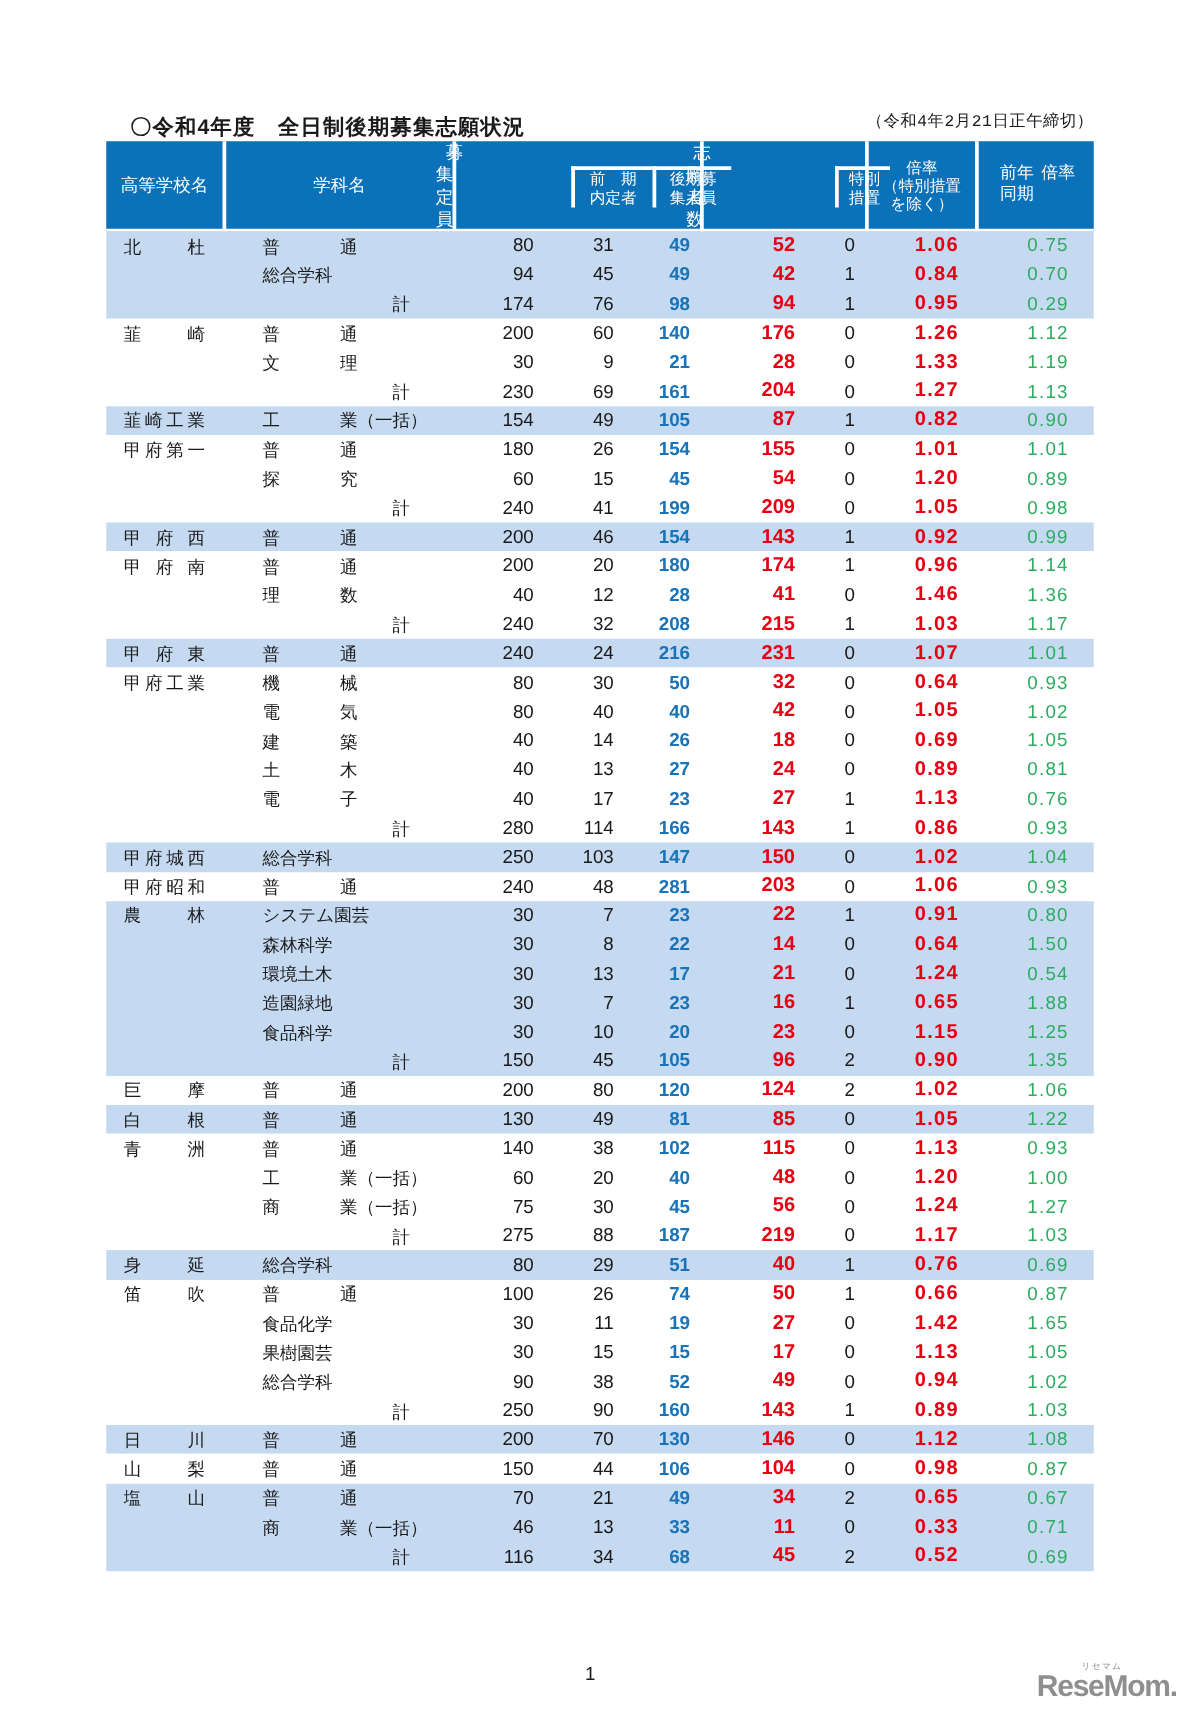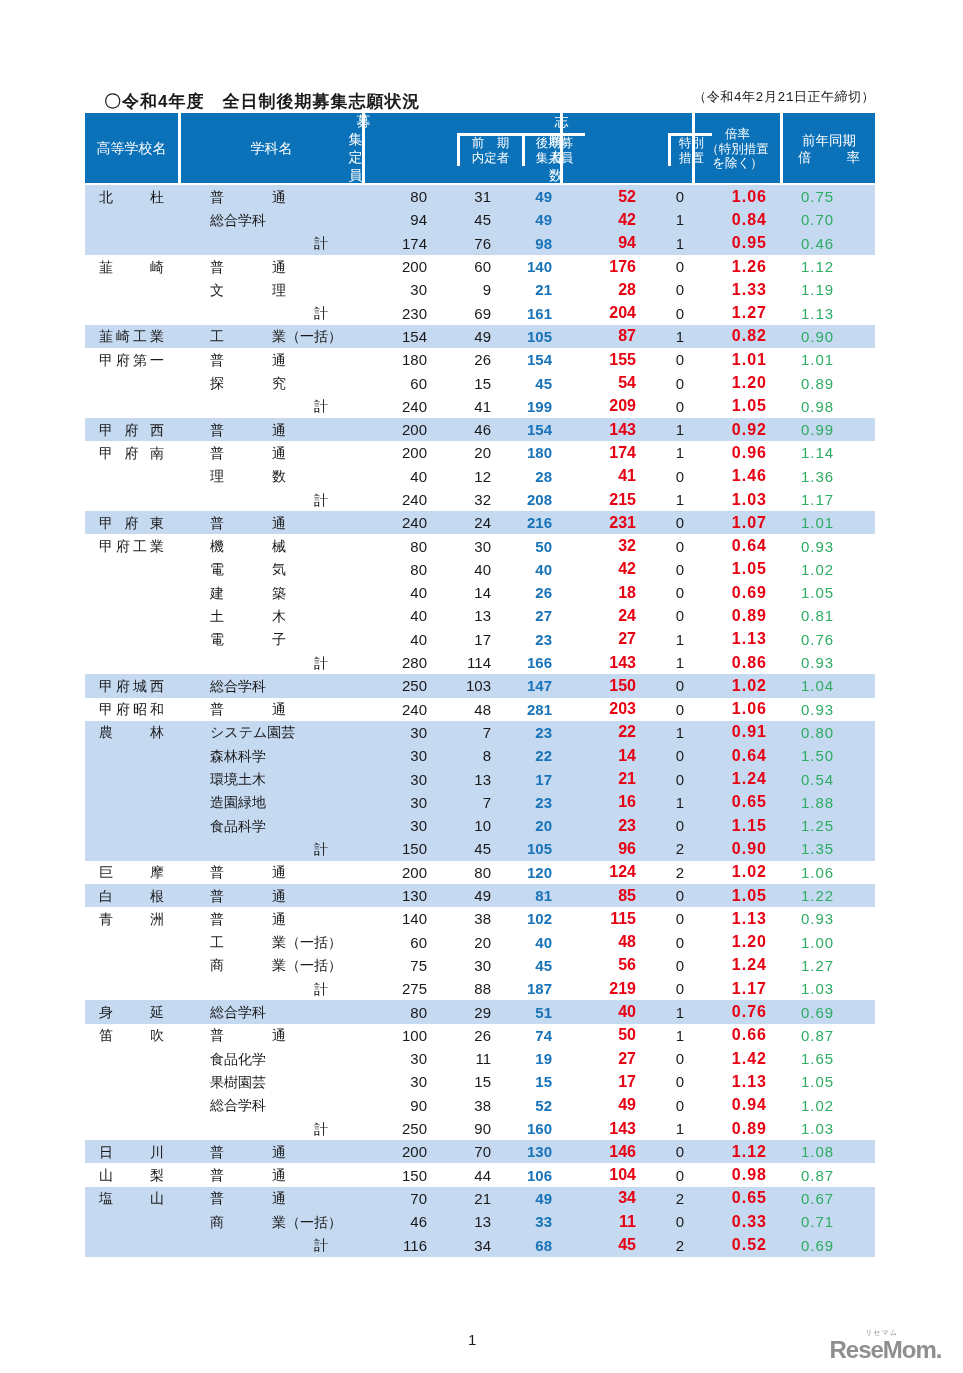--- a/index.html
+++ b/index.html
@@ -37,21 +37,21 @@
   .th + .th{border-left:3px solid #fff;}
   .th-group{display:flex;flex-direction:row;}
   .g-top{flex:0 0 37px;display:flex;align-items:center;justify-content:center;font-size:14px;}
   .g-bottom{flex:1;display:flex;align-items:center;}
   .g-cell{display:flex;align-items:center;justify-content:center;text-align:center;
           font-size:12.5px;line-height:15px;}
   .g-cell.sub{border-top:3px solid #fff;border-left:3px solid #fff;}
   .sp-wide{letter-spacing:16px;text-indent:16px;}
   .sp-mid{letter-spacing:11px;text-indent:11px;}
   .th-ratio{flex-direction:column;font-size:12.5px;line-height:14.5px;}
-  .th-prev{flex-direction:column;font-size:13.5px;line-height:17px;align-items:stretch;padding:16px 13px;}
+  .th-prev{flex-direction:row;font-size:13.5px;line-height:17px;align-items:stretch;padding:16px 13px;}
   .prev-line1{text-align:center;}
   .prev-line2{display:flex;justify-content:space-between;padding:0 2px;}
 
   
   .tbody{font-size:14px;}
   .row-group.band-blue{background:var(--band-blue);}
   .row-group.band-white{background:var(--band-white);}
   .trow{
     display:grid;height:23.3px;align-items:center;
     grid-template-columns:93px 184px 70px 65px 63px 88px 44px 88px 95px;
@@ -62,21 +62,21 @@
   .dept-cell{padding-left:32px;}
   .spread{display:inline-block;width:76px;text-align:justify;text-align-last:justify;}
   .dept-cell.total{padding-left:0;text-align:right;padding-right:34px;font-size:14px;}
   .num{text-align:right;font-size:15px;}
   .c-capacity{padding-right:5px;}
   .c-zenki{padding-right:6px;}
   .c-kouki{padding-right:8px;color:var(--num-blue);font-weight:bold;}
   .c-applicants{padding-right:12px;color:var(--num-red);font-weight:bold;font-size:16px;}
   .c-special{padding-right:8px;}
   .c-ratio{padding-right:13px;color:var(--num-red);font-weight:bold;font-size:16px;letter-spacing:1px;}
-  .c-prev{padding-right:20px;color:var(--num-green);letter-spacing:1px;text-align:center;}
+  .c-prev{padding-right:20px;color:var(--num-green);letter-spacing:1px;}
 
   
   .page-number{position:absolute;left:468px;top:1331px;font-size:15px;}
   .logo{position:absolute;right:15px;top:1328px;width:125px;text-align:center;color:#8f8f8f;}
   .logo-ruby{display:block;font-size:7px;letter-spacing:1px;margin-right:8px;margin-bottom:-2px;}
   .logo-text{font-size:24px;font-weight:bold;letter-spacing:-1px;}
 </style>
 </head>
 <body>
 
@@ -156,21 +156,21 @@
         </div>
         <div class="trow">
           <div class="td school-cell"></div>
           <div class="td dept-cell total">計</div>
           <div class="td num c-capacity">174</div>
           <div class="td num c-zenki">76</div>
           <div class="td num c-kouki">98</div>
           <div class="td num c-applicants">94</div>
           <div class="td num c-special">1</div>
           <div class="td num c-ratio">0.95</div>
-          <div class="td num c-prev">0.46</div>
+          <div class="td num c-prev">0.29</div>
         </div>
       </div>
       <div class="row-group band-white">
         <div class="trow">
           <div class="td school-cell"><span class="school-just">韮崎</span></div>
           <div class="td dept-cell"><span class="spread">普通</span></div>
           <div class="td num c-capacity">200</div>
           <div class="td num c-zenki">60</div>
           <div class="td num c-kouki">140</div>
           <div class="td num c-applicants">176</div>

